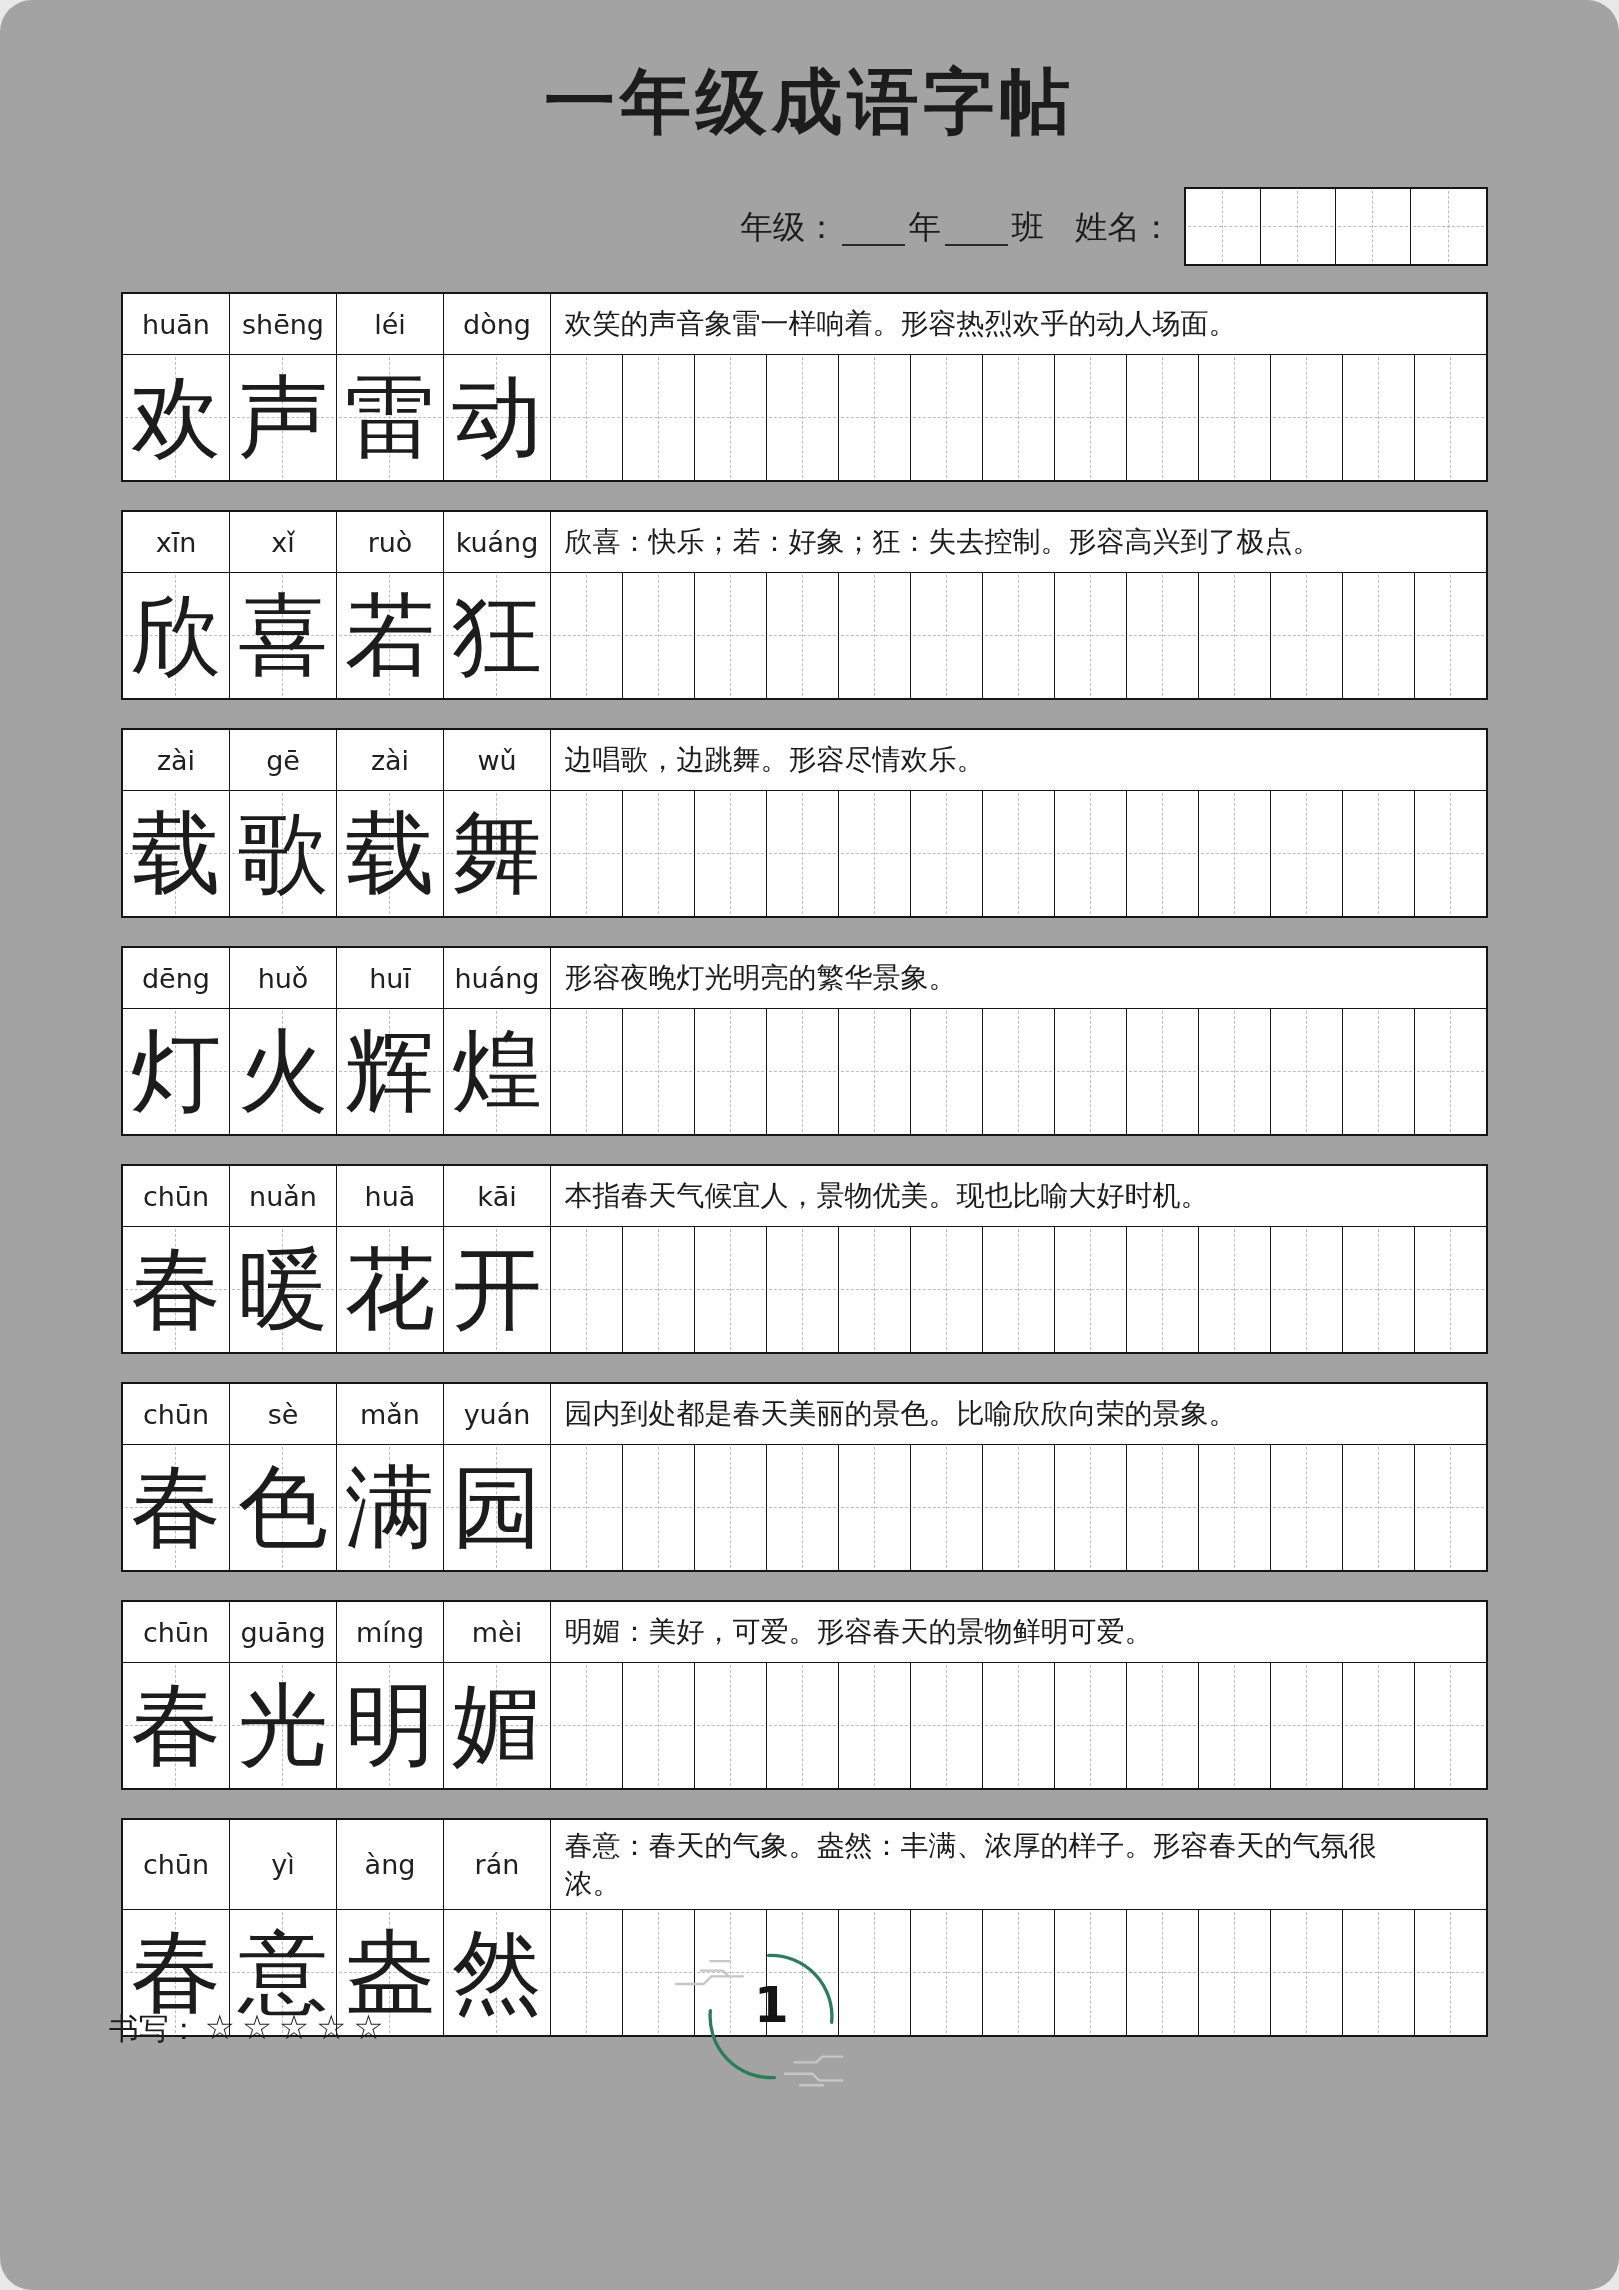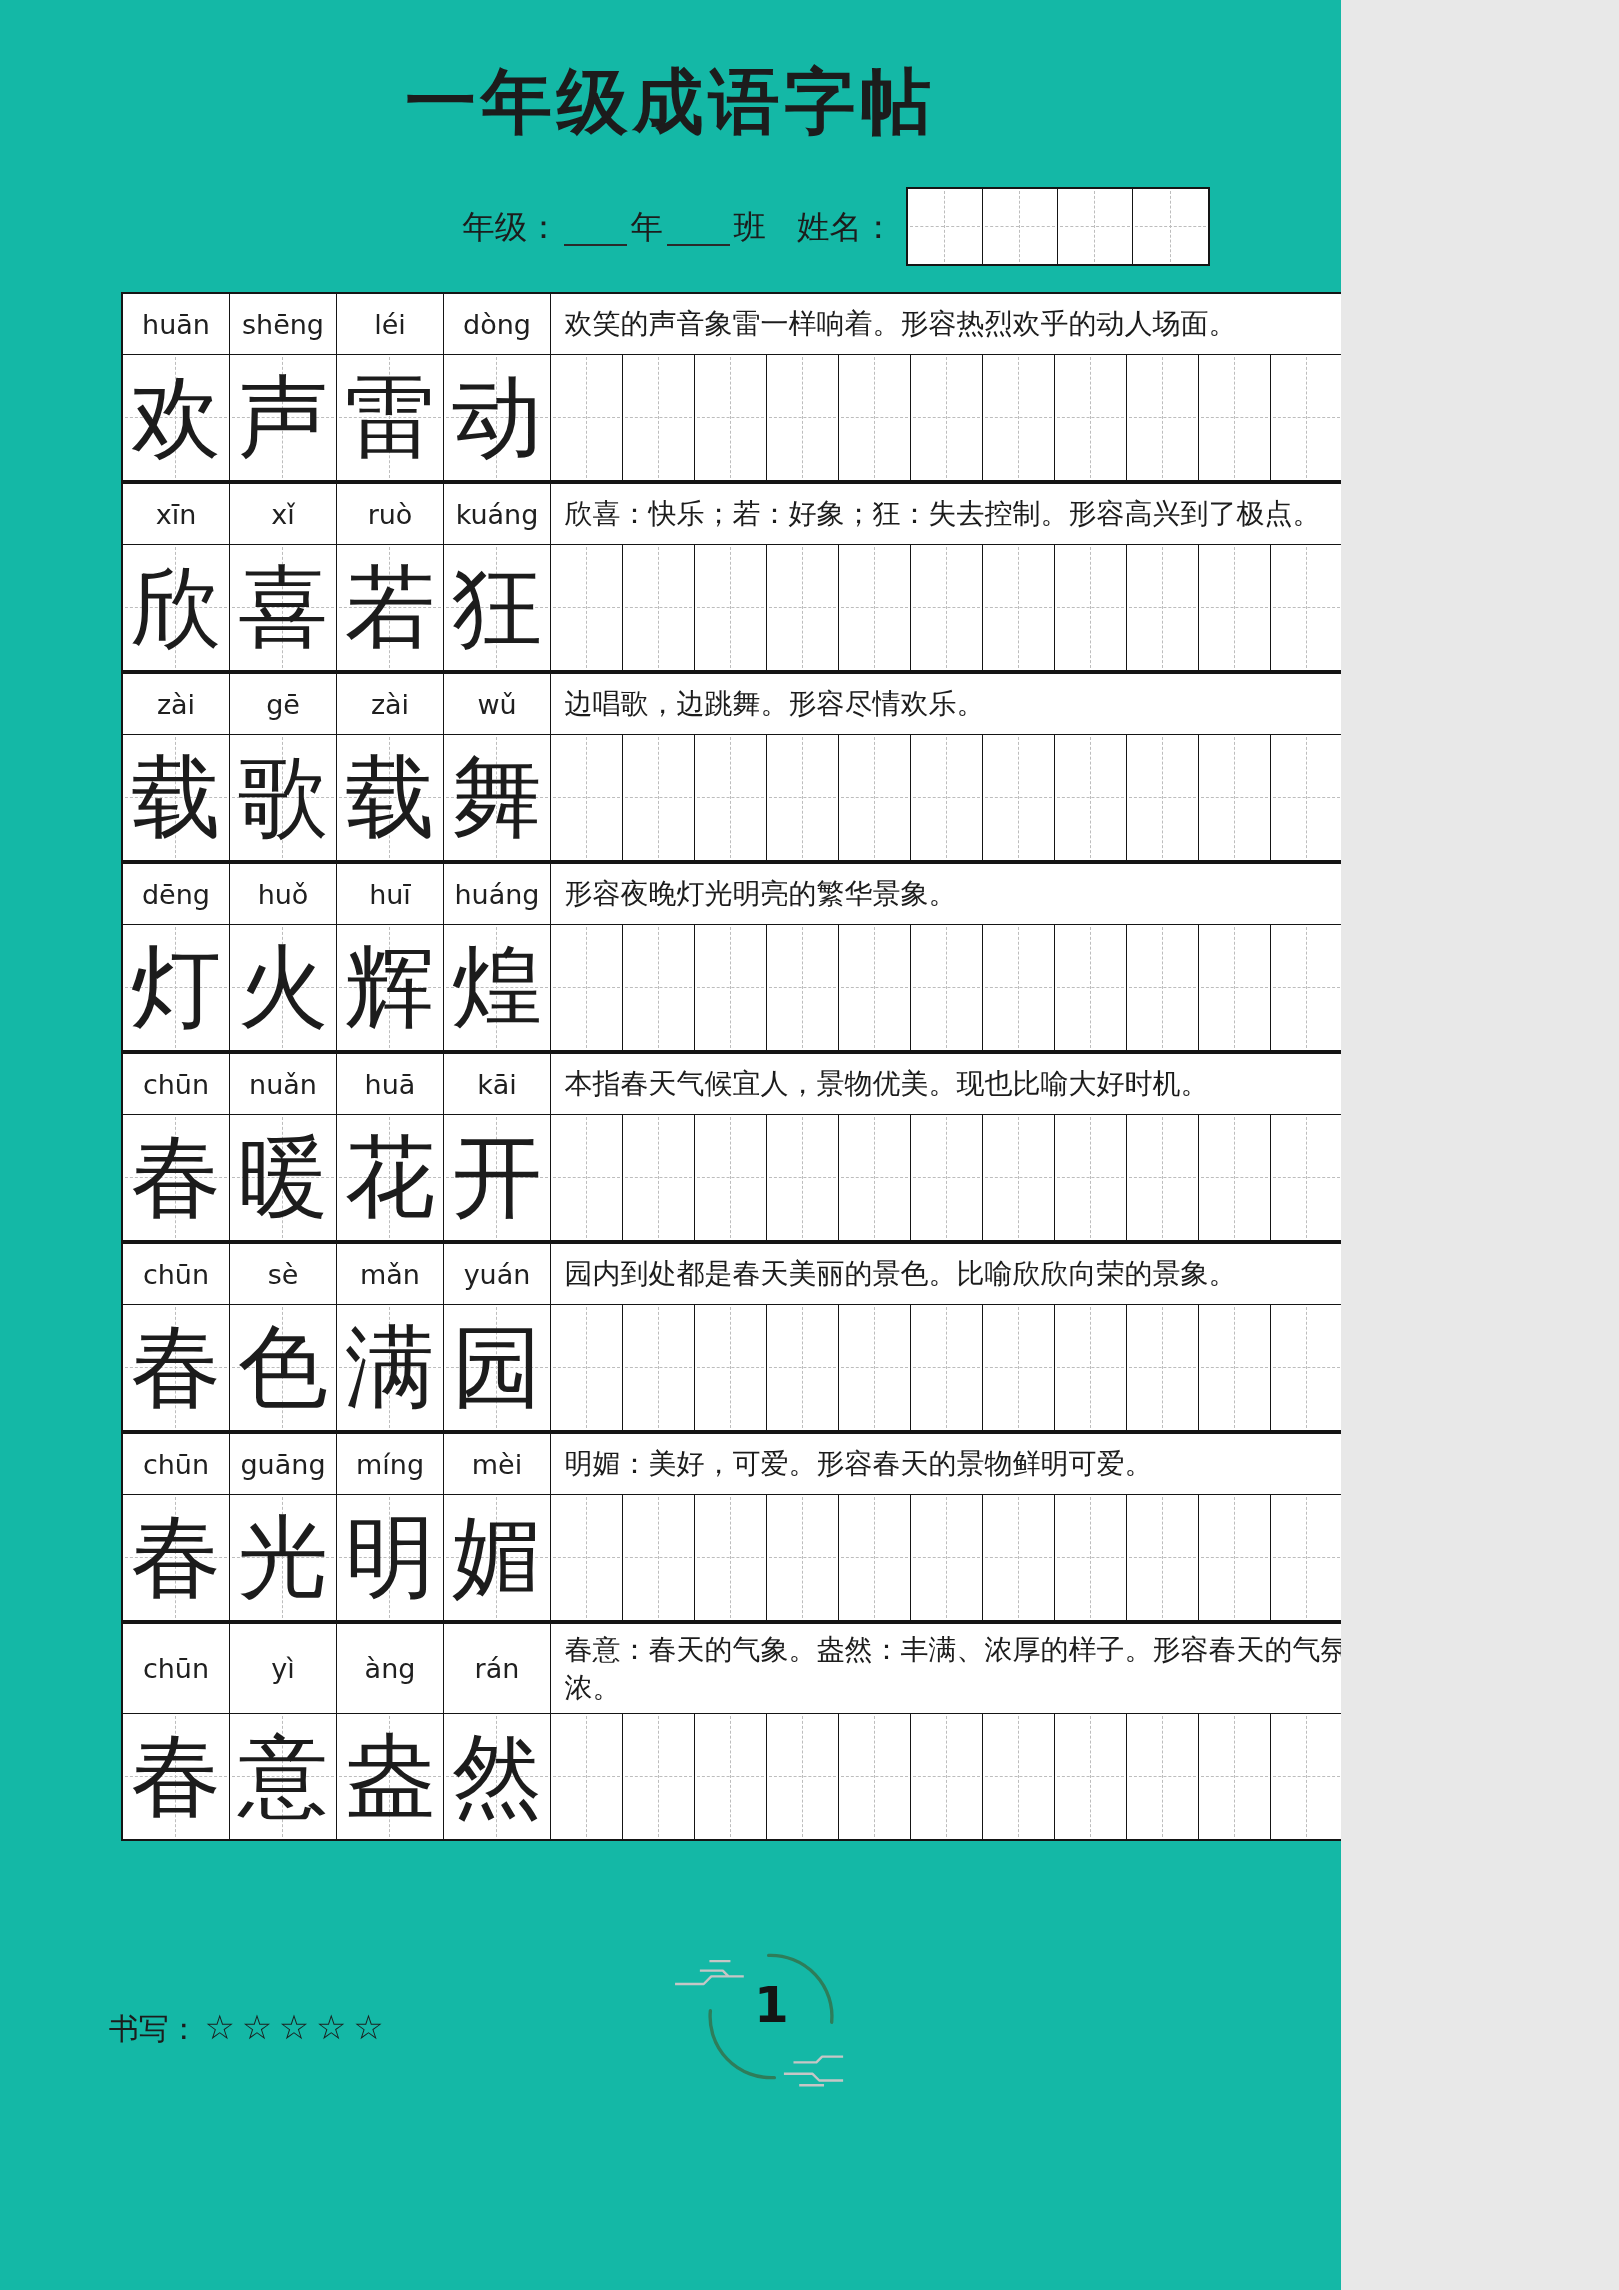--- a/index.html
+++ b/index.html
@@ -5,25 +5,26 @@
   :root {
     --ink: #1c1c1c;
     --guide-gray: #bdbdbd;
     --green-accent: #2e7d5a;
     --cloud-gray: #c6c6c6;
   }
   * { box-sizing: border-box; }
   body { margin: 0; background: #e8e8e8; }
   .page {
     position: relative;
-    width: 1341px; height: 2290px;
-    background: #14b8a6;
+    width: 1619px; height: 2290px;
+    background: #a3a3a3;
     font-family: "Liberation Serif", serif;
     color: var(--ink);
     overflow: hidden;
+    border-radius: 32px;
   }
   .title {
     position: absolute; top: 55px; left: 0; width: 100%;
     margin: 0; text-align: center;
     font-size: 71px; font-weight: 700; letter-spacing: 4.8px;
   }
   .header-row {
     position: absolute; top: 187px; right: 131px;
     display: flex; align-items: center;
     font-size: 32.5px; white-space: nowrap;
@@ -42,21 +43,21 @@
   .name-cell:last-child { border-right: none; }
   .vguide {
     position: absolute; top: 1.9px; bottom: 1.9px; left: 50%;
     border-left: 1.9px dashed var(--guide-gray); transform: translateX(-1px);
   }
   .hguide {
     position: absolute; left: 1.9px; right: 1.9px; top: 50%;
     border-top: 1.9px dashed var(--guide-gray); transform: translateY(-1px);
   }
   .blocks { position: absolute; top: 292px; left: 121px; width: 1367px; }
-  .block { border: 2.9px solid #151515; background: #fff; }
+  .block { border: 2.9px solid #151515; background: #fff; margin-bottom: 28px; }
   .row-a { display: flex; border-bottom: 1.9px solid #151515; min-height: 61px; }
   .pinyin-cell {
     flex: 0 0 107px; border-right: 1.9px solid #151515;
     display: flex; align-items: center; justify-content: center;
     font-family: "DejaVu Sans", sans-serif; font-size: 27px; color: #202020;
   }
   .explain-cell { flex: 1; display: flex; align-items: center; padding: 6.7px 13.4px; }
   .explain-text { font-size: 28px; line-height: 38px; max-width: 841px; }
   .row-b { display: flex; height: 125px; }
   .char-cell {

